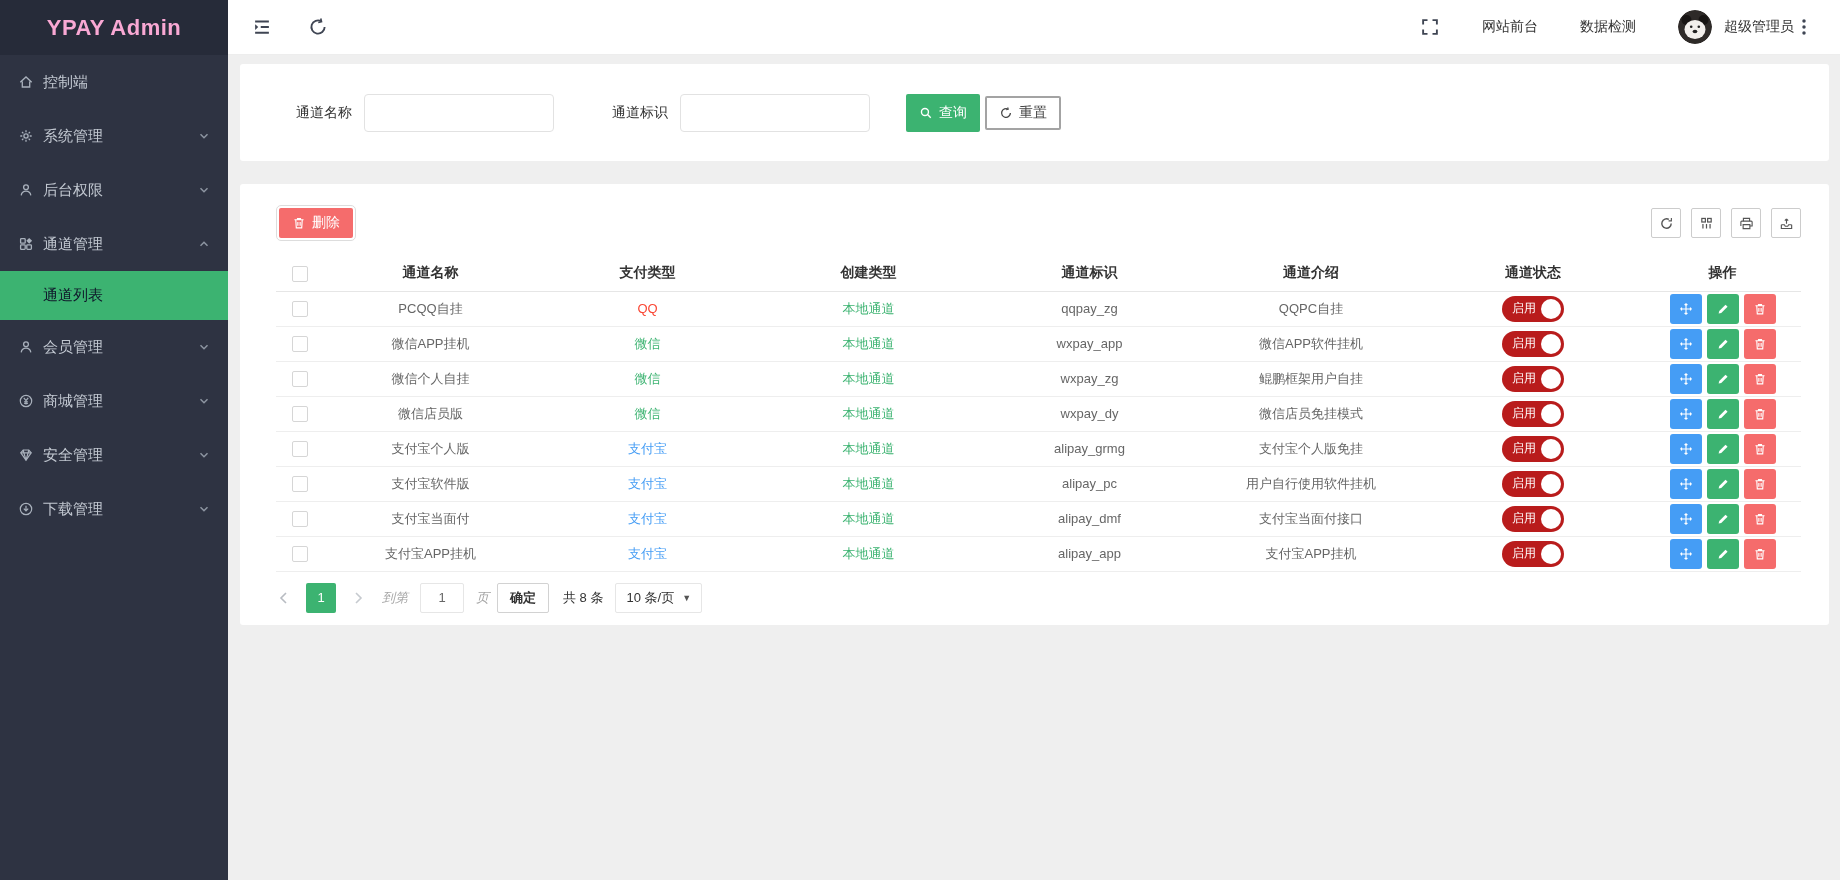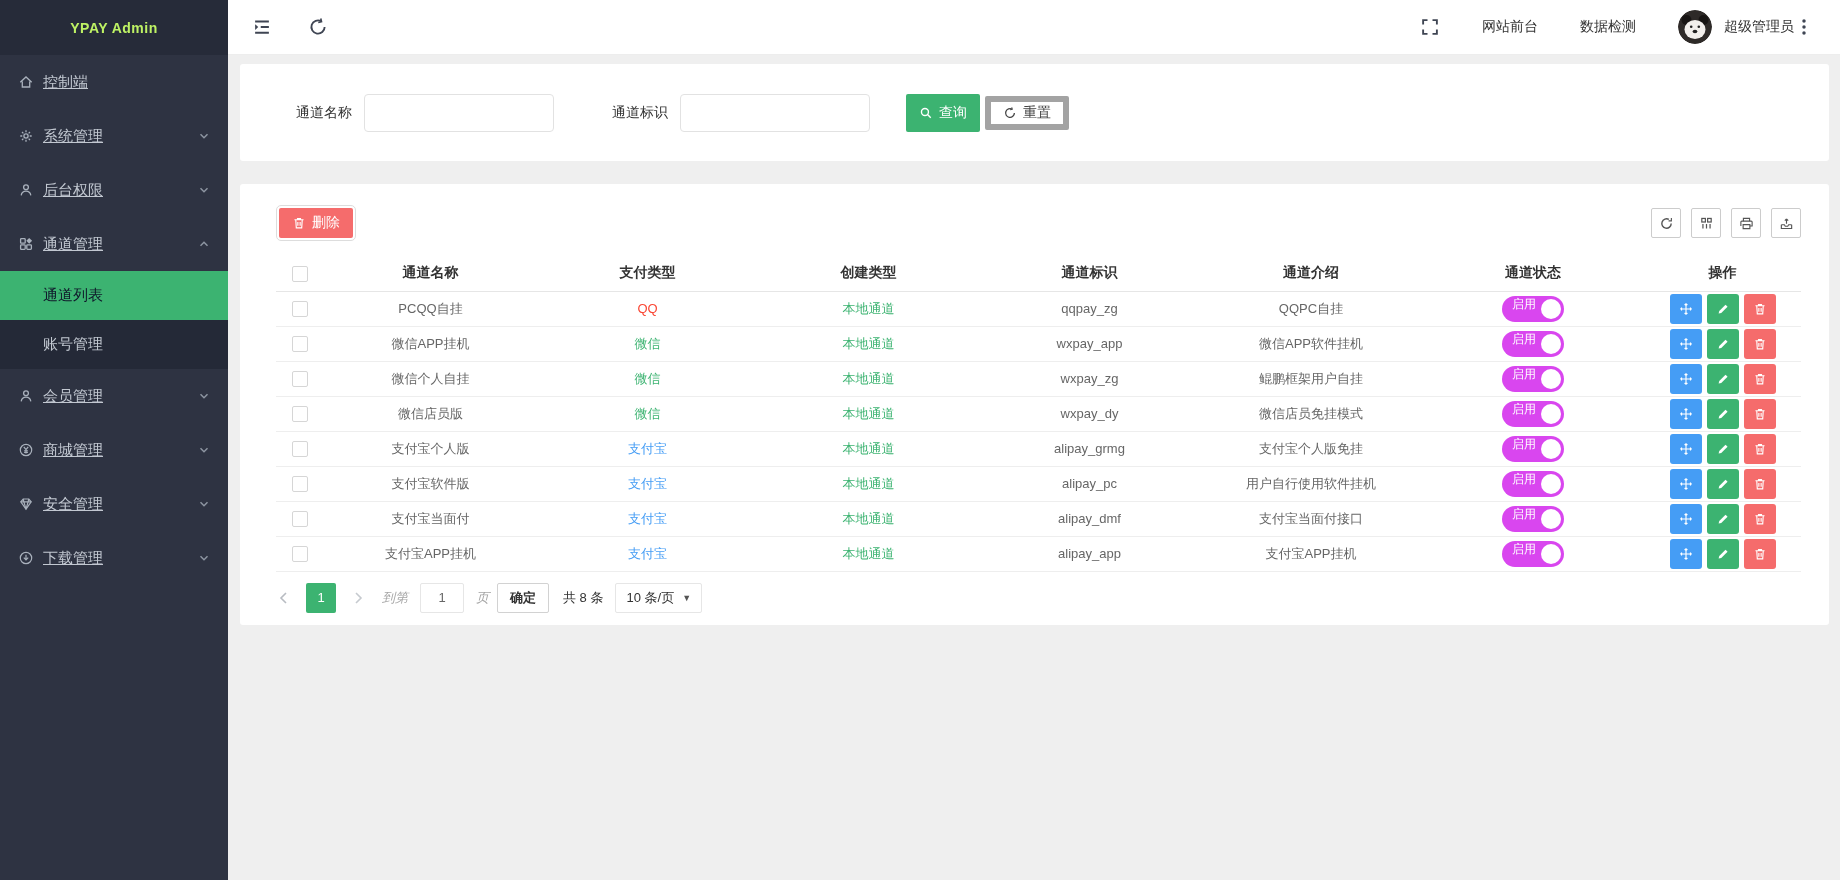--- a/index.html
+++ b/index.html
@@ -3,24 +3,24 @@
 <meta charset="utf-8">
 <style>
   * { box-sizing: border-box; margin: 0; padding: 0; }
   html,body { width:1840px; height:880px; overflow:hidden; font-family:"Liberation Sans",sans-serif; background:#efefef; }
   svg { display:block; }
 
   .app { position:relative; width:1840px; height:880px; }
 
   
   .sidebar { position:absolute; left:0; top:0; width:228px; height:880px; background:#2e3342; z-index:5; }
-  .logo { height:55px; background:#262b39; color:#bef264; font-size:14px; font-weight:bold; display:flex; align-items:center; justify-content:center; letter-spacing:.5px; }
+  .logo { height:55px; background:#262b39; color:#f9a8d4; font-size:22px; font-weight:bold; display:flex; align-items:center; justify-content:center; letter-spacing:.5px; }
   .menu-item { height:54px; display:flex; align-items:center; padding:0 20px 0 18px; color:#c2c8d1; font-size:15px; cursor:pointer; position:relative; }
   .menu-item .mi-icon { width:16px; height:16px; color:#a9b1bc; flex:0 0 16px; }
-  .menu-item .mi-label { margin-left:9px;text-decoration:underline; }
+  .menu-item .mi-label { margin-left:9px; }
   .chev { position:absolute; right:18px; top:50%; margin-top:-6px; width:12px; height:12px; color:#8d95a1; }
   .chev.up svg { transform:rotate(180deg); }
   .sub-item { height:49px; display:flex; align-items:center; padding-left:43px; font-size:15px; color:#c2c8d1; background:#242937; cursor:pointer; }
   .sub-item.active { background:#3cb371; color:#0f172a; }
 
   
   .topbar { position:absolute; left:228px; top:0; right:0; height:55px; background:#fff; display:flex; align-items:center; justify-content:space-between; padding:0 26px 0 24px; border-bottom:1px solid #ededed; }
   .tb-left, .tb-right { display:flex; align-items:center; }
   .tb-icon-btn { width:20px; height:20px; color:#3f4553; cursor:pointer; margin-right:36px; display:flex; align-items:center; justify-content:center; }
   .tb-right .tb-icon-btn { margin:0 0 0 0; }
@@ -31,37 +31,37 @@
 
   
   .content { position:absolute; left:228px; top:55px; right:0; bottom:0; padding:9px 11px 0 12px; }
   .panel { background:#fff; border-radius:3px; }
   .search-panel { height:97px; display:flex; align-items:center; padding-left:56px; }
   .fld-label { font-size:14px; color:#333; margin-right:12px; }
   .fld-input { width:190px; height:38px; border:1px solid #e2e2e2; border-radius:4px; background:#fff; outline:none; padding:0 10px; font-size:14px; color:#333; }
   .grp2 { margin-left:58px; }
   .btn { display:inline-flex; align-items:center; justify-content:center; gap:6px; cursor:pointer; border-radius:2px; font-size:14px; }
   .btn-query { height:38px; padding:0 13px; margin-left:36px; background:#3cb371; color:#fff; border:none; }
-  .btn-reset { height:34px; padding:0 12px; margin-left:5px; background:#fff; color:#444; border:6px solid #a3a3a3; }
+  .btn-reset { height:34px; padding:0 12px; margin-left:5px; background:#fff; color:#444; border:2px solid #a3a3a3; }
   .btn .bi { width:14px; height:14px; }
 
   .table-panel { margin-top:23px; min-height:440px; padding:24px 28px 12px 36px; }
   .tt-row { display:flex; align-items:center; justify-content:space-between; }
   .btn-del { height:30px; padding:0 13px; background:#f56c6c; color:#fff; border:none; outline:1px solid #ddd; outline-offset:2px; margin-left:3px; }
   .tools { display:flex; gap:10px; }
   .tool-btn { width:30px; height:30px; background:#fff; border:1px solid #ccc; border-radius:2px; color:#555; display:flex; align-items:center; justify-content:center; cursor:pointer; }
   .tool-btn svg { width:15px; height:15px; }
 
   
   table { width:100%; border-collapse:collapse; table-layout:fixed; margin-top:18px; }
   col.c-cb{width:48px;} col.c-name{width:213px;} col.c-pay{width:221px;} col.c-create{width:221px;} col.c-code{width:221px;} col.c-desc{width:222px;} col.c-status{width:222px;}
   th { height:35px; font-size:14px; color:#333; font-weight:bold; text-align:center; border-bottom:1px solid #e6e6e6; }
   td { height:35px; font-size:13px; color:#666; text-align:center; border-bottom:1px solid #eee; }
   .cb { display:inline-block; width:16px; height:16px; border:1px solid #d6d6d6; border-radius:2px; background:#fff; cursor:pointer; vertical-align:middle; }
-  .toggle { display:inline-flex; width:62px; height:26px; border-radius:13px; background:#d946ef; position:relative; cursor:pointer; vertical-align:middle; }
+  .toggle { display:inline-flex; align-items:center; width:62px; height:26px; border-radius:13px; background:#b91c1c; position:relative; cursor:pointer; vertical-align:middle; }
   .tg-label { color:#fff; font-size:12px; margin-left:10px; }
   .tg-knob { position:absolute; right:3px; top:3px; width:20px; height:20px; border-radius:50%; background:#fff; }
   .ops { display:flex; justify-content:center; gap:5px; }
   .op { width:32px; height:30px; border:none; border-radius:3px; color:#fff; display:flex; align-items:center; justify-content:center; cursor:pointer; }
   .op svg { width:14px; height:14px; }
   .op.blue{ background:#459df5; } .op.green{ background:#3cb371; } .op.red{ background:#f56c6c; }
 
   
   .pagination { display:flex; align-items:center; margin-top:11px; height:30px; font-size:13px; }
   .pg-arrow { width:16px; height:16px; color:#b8bcc2; cursor:pointer; }
@@ -130,23 +130,20 @@
           </span>
           <span class="mi-label">通道管理</span>
           <span class="chev up">
             <svg viewBox="0 0 12 12" fill="none" stroke="currentColor" stroke-width="1.5">
               <path d="M2.5 4.2 6 7.7l3.5-3.5"></path>
             </svg>
           </span>
         </div>
         <div class="sub-item active">
           <span>通道列表</span>
-        </div>
-        <div class="sub-item">
-          <span>账号管理</span>
         </div>
         <div class="menu-item">
           <span class="mi-icon">
             <svg viewBox="0 0 16 16" fill="none" stroke="currentColor" stroke-width="1.3">
               <circle cx="8" cy="5.2" r="2.4"></circle>
               <path d="M3.2 13.3c.5-2.8 2.4-4.1 4.8-4.1s4.3 1.3 4.8 4.1"></path>
             </svg>
           </span>
           <span class="mi-label">会员管理</span>
           <span class="chev down">

